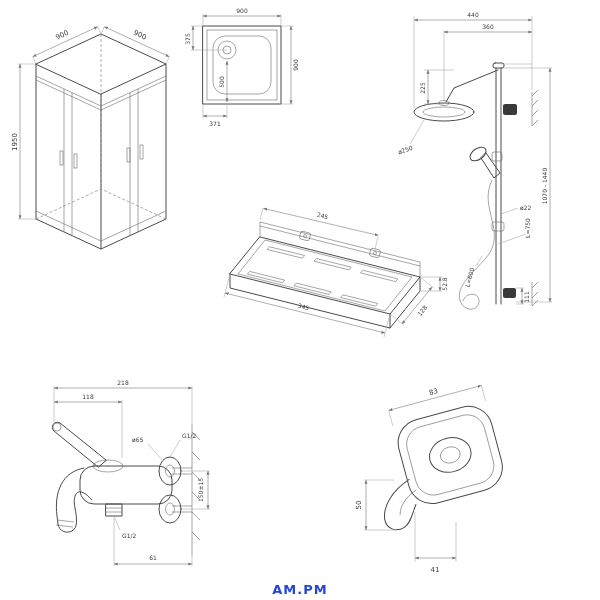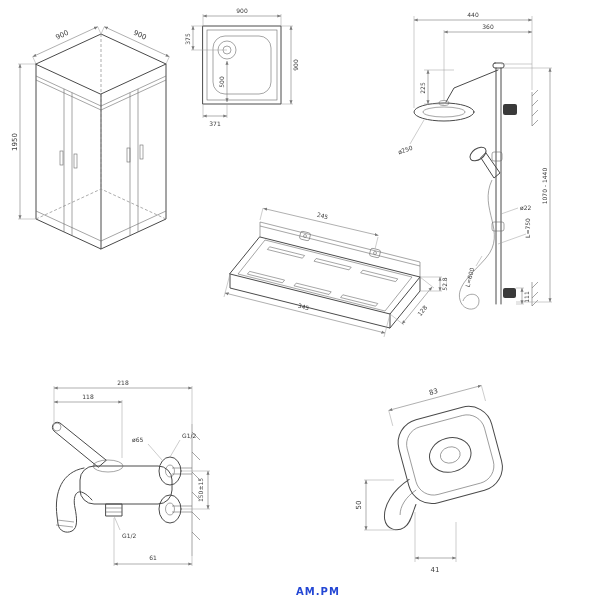--- a/index.html
+++ b/index.html
@@ -11,21 +11,21 @@
   .t6{font-size:6px;}
   .t7{font-size:7px;}
   .obj{stroke:#4a4a4a;stroke-width:1;fill:none;stroke-linejoin:round;stroke-linecap:round;}
   .obj-thin{stroke:#6a6a6a;stroke-width:0.6;fill:none;}
   .hidden-line{stroke:#8a8a8a;stroke-width:0.7;fill:none;stroke-dasharray:3 2;}
   .ext{stroke:#9a9a9a;stroke-width:0.5;fill:none;}
   .dim{stroke:#7a7a7a;stroke-width:0.6;fill:none;
        marker-start:url(#arr);marker-end:url(#arr);}
   .fillpart{fill:#3a3a3a;stroke:none;}
   .watermark{position:absolute;left:50%;bottom:3px;transform:translateX(-50%);
-             font-size:10px;color:#2447d4;font-weight:bold;letter-spacing:1px;margin-left:18px;}
+             font-size:13px;color:#2447d4;font-weight:bold;letter-spacing:1px;}
 </style>
 </head>
 <body>
 
 <svg width="0" height="0" style="position:absolute">
   <defs>
     <marker id="arr" viewBox="0 0 8 8" refX="7" refY="4" markerWidth="7" markerHeight="7" orient="auto-start-reverse">
       <path d="M0,1 L7,4 L0,7 z" fill="#7a7a7a"></path>
     </marker>
   </defs>

